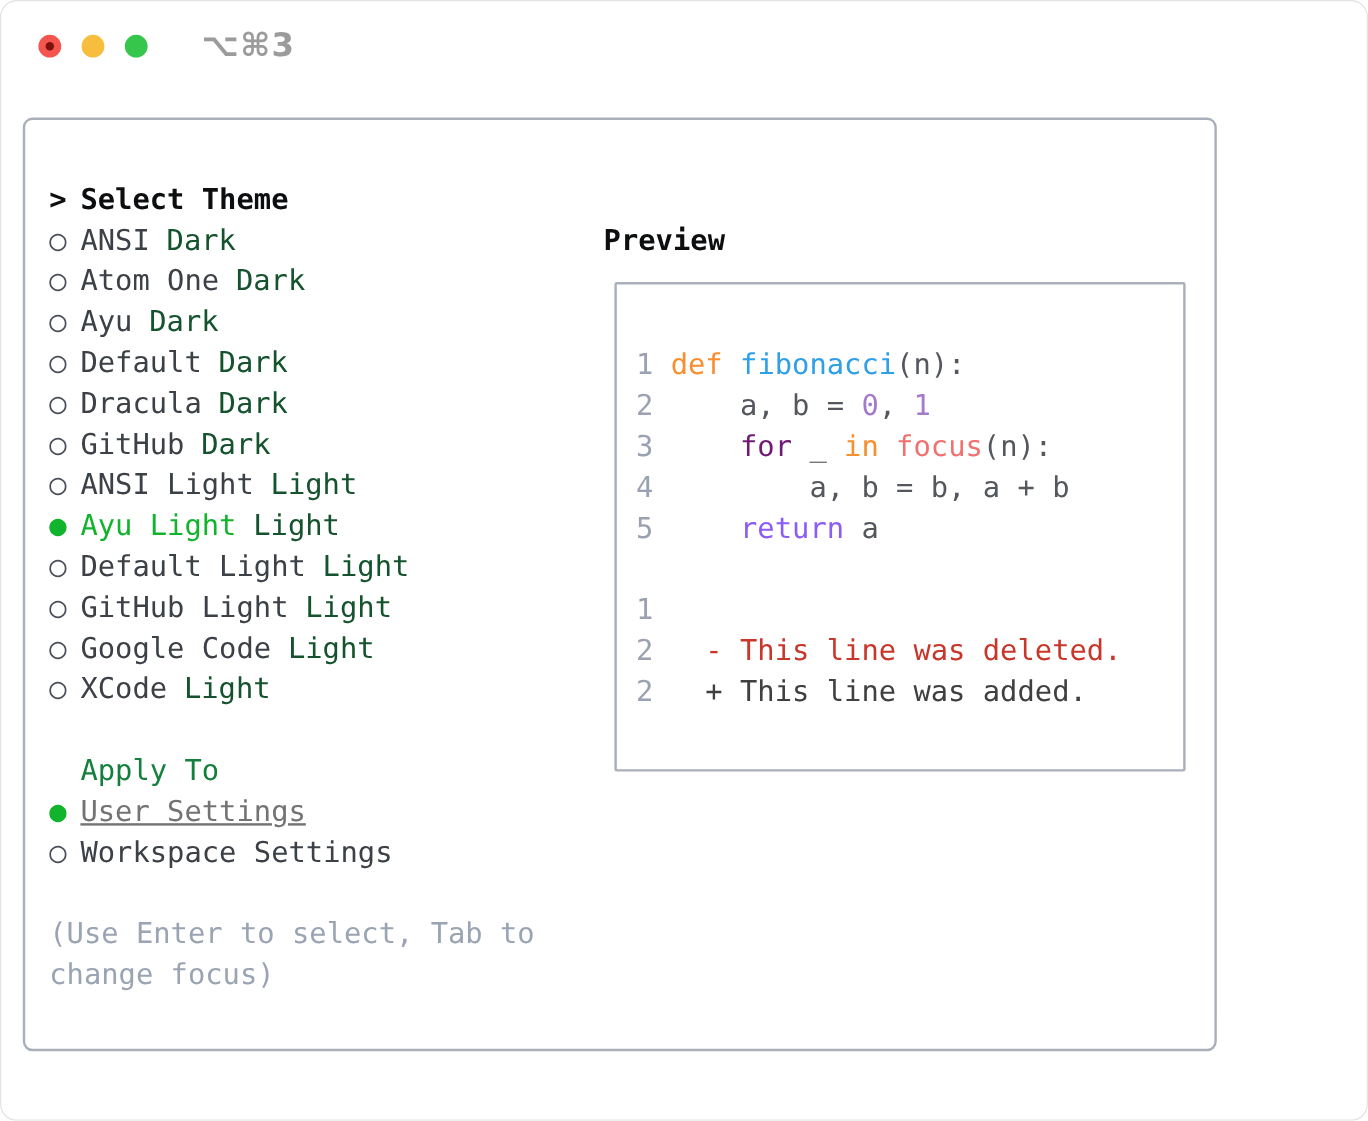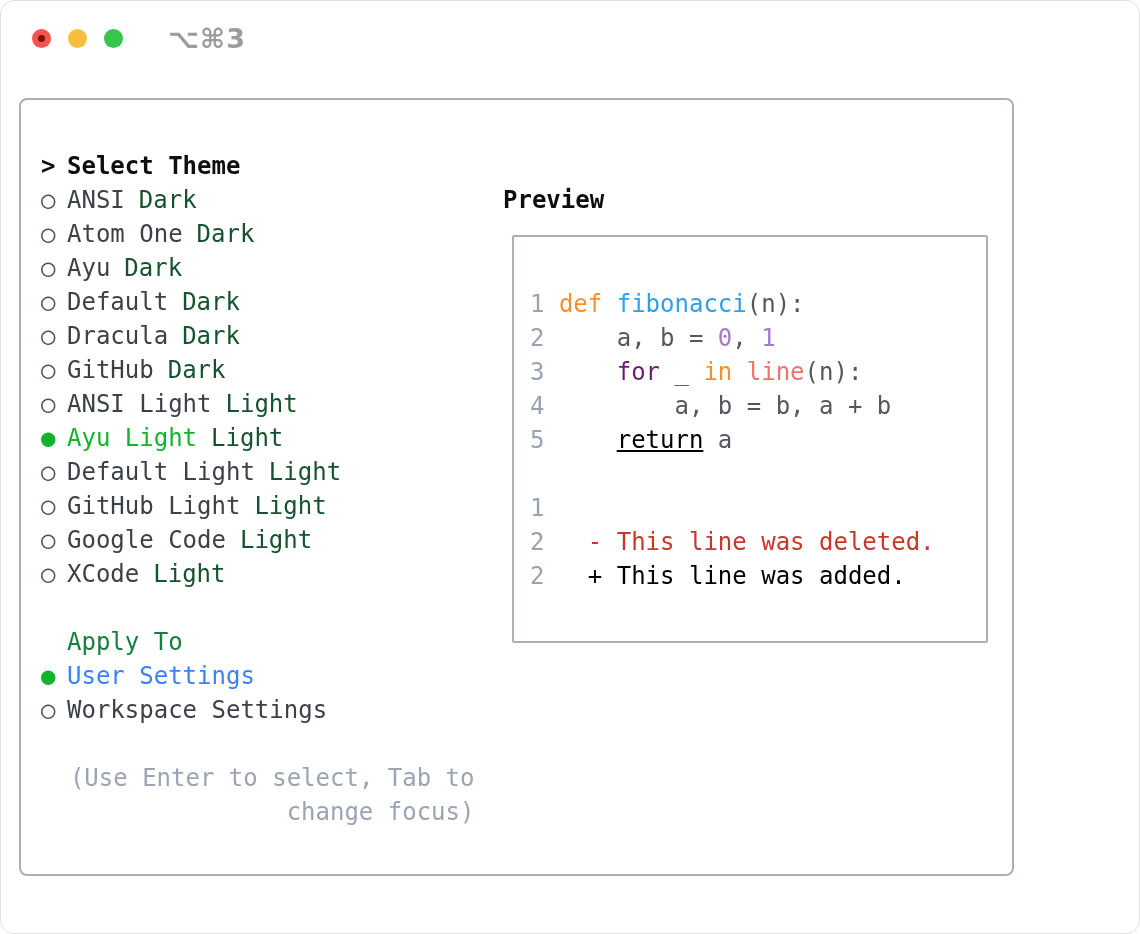--- a/index.html
+++ b/index.html
@@ -26,21 +26,21 @@
   }
   .left-col{position:absolute;left:20px;top:49px;font-size:24px;line-height:34px;}
   .row{display:flex;height:34px;white-space:pre;}
   .bullet{width:26px;flex:none;color:#4a505a;}
   .hdr{font-weight:bold;color:#0d0e10;}
   .prefix{font-weight:bold;color:#0d0e10;}
   .tname{color:#3c4148;}
   .ttag{color:#14532d;margin-left:14px;}
   .applyhdr{color:#15803d;}
   .blank{height:34px;}
-  .hint{width:30ch;color:#9aa4b3;font-size:24px;line-height:34px;text-align:right;}
+  .hint{width:30ch;color:#9aa4b3;font-size:24px;line-height:34px;}
   
   .right-col{position:absolute;left:482px;top:58px;margin-top:25px;}
   .preview-hdr{font-size:24px;line-height:34px;font-weight:bold;color:#0d0e10;}
   .preview-box{
     margin-top:18px;margin-left:9px;width:476px;height:408px;
     border:2px solid #a9b0ba;box-sizing:border-box;border-radius:2px;
     padding:50px 0 0 16px;background:#fff;overflow:hidden;
   }
   .cline{display:flex;height:34px;font-size:24px;line-height:34px;}
   .lnum{width:2ch;flex:none;color:#9aa2b1;}
@@ -84,21 +84,21 @@
         </div>
 
       <div class="blank"></div>
 
       <div class="row">
         <span class="bullet"></span>
         <span class="applyhdr">Apply To</span>
       </div>
 
       <div id="apply-rows">
-          <div class="row"><span class="bullet" style="color: rgb(18, 180, 46);">●</span><span class="tname" style="color: #3b82f6;">User Settings</span></div>
+          <div class="row"><span class="bullet" style="color: rgb(18, 180, 46);">●</span><span class="tname" style="color: #737373; text-decoration: underline;">User Settings</span></div>
           <div class="row"><span class="bullet">○</span><span class="tname">Workspace Settings</span></div>
         </div>
 
       <div class="blank"></div>
 
       <div class="hint">(Use Enter to select, Tab to change focus)</div>
     </div>
 
     <div class="right-col">
       <div class="preview-hdr">Preview</div>
@@ -107,43 +107,43 @@
             <div class="cline">
               <span class="lnum">1</span>
               <span class="ctext"><span style="color: rgb(246, 143, 46);">def</span><span style="color: rgb(84, 88, 94);"> </span><span style="color: rgb(47, 159, 232);">fibonacci</span><span style="color: rgb(84, 88, 94);">(n):</span></span>
             </div>
             <div class="cline">
               <span class="lnum">2</span>
               <span class="ctext"><span style="color: rgb(84, 88, 94);">    a, b = </span><span style="color: rgb(163, 122, 204);">0</span><span style="color: rgb(84, 88, 94);">, </span><span style="color: rgb(163, 122, 204);">1</span></span>
             </div>
             <div class="cline">
               <span class="lnum">3</span>
-              <span class="ctext"><span style="color: rgb(84, 88, 94);">    </span><span style="color: #701a75;">for</span><span style="color: rgb(84, 88, 94);"> _ </span><span style="color: rgb(246, 143, 46);">in</span><span style="color: rgb(84, 88, 94);"> </span><span style="color: rgb(240, 113, 111);">line</span><span style="color: rgb(84, 88, 94);">(n):</span></span>
+              <span class="ctext"><span style="color: rgb(84, 88, 94);">    </span><span style="color: #701a75;">for</span><span style="color: rgb(84, 88, 94);"> _ </span><span style="color: rgb(246, 143, 46);">in</span><span style="color: rgb(84, 88, 94);"> </span><span style="color: rgb(240, 113, 111);">focus</span><span style="color: rgb(84, 88, 94);">(n):</span></span>
             </div>
             <div class="cline">
               <span class="lnum">4</span>
               <span class="ctext"><span style="color: rgb(84, 88, 94);">        a, b = b, a + b</span></span>
             </div>
             <div class="cline">
               <span class="lnum">5</span>
-              <span class="ctext"><span style="color: rgb(84, 88, 94);">    </span><span style="color: #000000; text-decoration: underline;">return</span><span style="color: rgb(84, 88, 94);"> a</span></span>
+              <span class="ctext"><span style="color: rgb(84, 88, 94);">    </span><span style="color: #8b5cf6;">return</span><span style="color: rgb(84, 88, 94);"> a</span></span>
             </div>
             <div class="cline">
               <span class="lnum"></span>
               <span class="ctext"></span>
             </div>
             <div class="cline">
               <span class="lnum">1</span>
             </div>
             <div class="cline">
               <span class="lnum">2</span>
               <span class="ctext"><span style="color: rgb(200, 55, 42);">  - This line was deleted.</span></span>
             </div>
             <div class="cline">
               <span class="lnum">2</span>
-              <span class="ctext"><span style="color: #000000;">  + This line was added.</span></span>
+              <span class="ctext"><span style="color: #404040;">  + This line was added.</span></span>
             </div>
           </div>
       </div>
     </div>
 
   </div>
 </div>
 
 </body></html>

